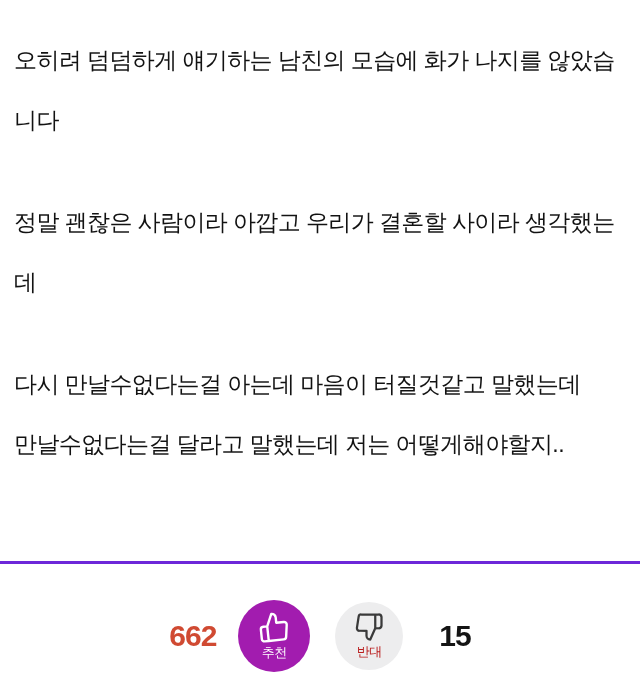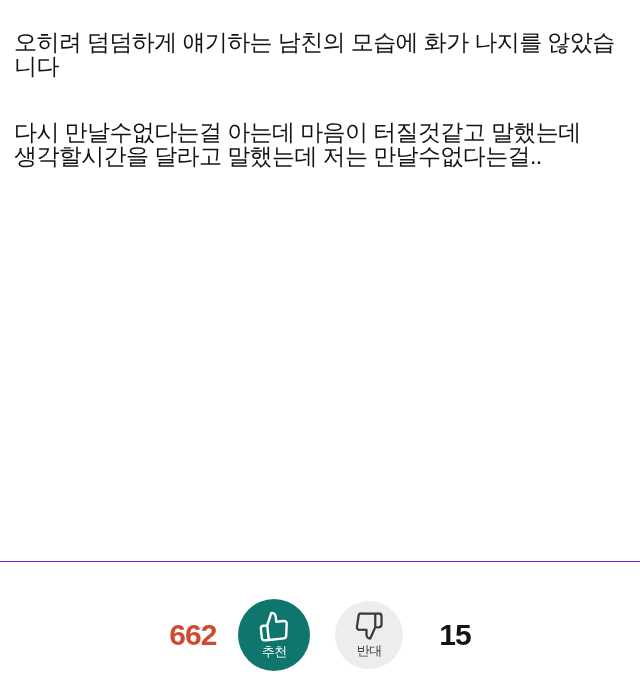--- a/index.html
+++ b/index.html
@@ -8,33 +8,33 @@
     background: #ffffff;
     font-family: "Liberation Sans", "DejaVu Sans", sans-serif;
     overflow: hidden;
     position: relative;
   }
   .post-body {
     position: absolute;
     top: 0; left: 0; right: 0;
     padding: 30px 13px 0 14px;
     font-size: 23px;
-    line-height: 24px;
+    line-height: 60px;
     color: #121212;
     letter-spacing: -0.6px;
     word-break: break-all;
   }
   .post-paragraph { margin-bottom: 42px; }
   .post-line { display: block; }
 
   .vote-bar {
     position: absolute;
     left: 0; right: 0;
     top: 561px; bottom: 0;
-    border-top: 1px solid #6d28d9;
+    border-top: 3px solid #6d28d9;
     display: flex;
     align-items: center;
     justify-content: center;
     padding-top: 24px;
   }
   .vote-count {
     font-size: 30px;
     font-weight: bold;
     letter-spacing: -1px;
   }
@@ -52,46 +52,47 @@
     padding: 0;
   }
   .vote-btn .btn-label {
     font-size: 13px;
     letter-spacing: -0.5px;
     margin-top: 1px;
     font-family: "Liberation Sans", "DejaVu Sans", sans-serif;
   }
   .vote-btn.up {
     width: 72px; height: 72px;
-    background: #0f766e;
+    background: #a21caf;
     color: #ffffff;
   }
   .vote-btn.up .icon-wrap { transform: rotate(-6deg); }
   .vote-btn.down {
     width: 68px; height: 68px;
     background: #ededee;
     color: #3a3a3a;
     margin-left: 25px;
   }
-  .vote-btn.down .btn-label { color: #404040; }
+  .vote-btn.down .btn-label { color: #b91c1c; }
   .icon-wrap { display: flex; align-items: center; justify-content: center; }
   .vote-btn svg { display: block; }
 </style>
 </head>
 <body>
 
 <div class="post-body">
   <div class="post-paragraph">
     <span class="post-line">오히려 덤덤하게 얘기하는 남친의 모습에 화가 나지를 않았습니다</span>
   </div>
   <div class="post-paragraph">
+    <span class="post-line">정말 괜찮은 사람이라 아깝고 우리가 결혼할 사이라 생각했는데</span>
   </div>
   <div class="post-paragraph">
     <span class="post-line">다시 만날수없다는걸 아는데 마음이 터질것같고 말했는데</span>
-    <span class="post-line">생각할시간을 달라고 말했는데 저는 만날수없다는걸..</span>
+    <span class="post-line">만날수없다는걸 달라고 말했는데 저는 어떻게해야할지..</span>
   </div>
 </div>
 
 <div class="vote-bar">
   <span class="vote-count up">662</span>
 
   <button class="vote-btn up">
     <span class="icon-wrap">
       <svg width="32" height="32" viewBox="0 0 24 24" fill="none" stroke="#ffffff" stroke-width="1.8" stroke-linecap="round" stroke-linejoin="round">
         <path d="M14 9V5a3 3 0 0 0-3-3l-4 9v11h11.28a2 2 0 0 0 2-1.7l1.38-9a2 2 0 0 0-2-2.3zM7 22H4a2 2 0 0 1-2-2v-7a2 2 0 0 1 2-2h3"></path>

